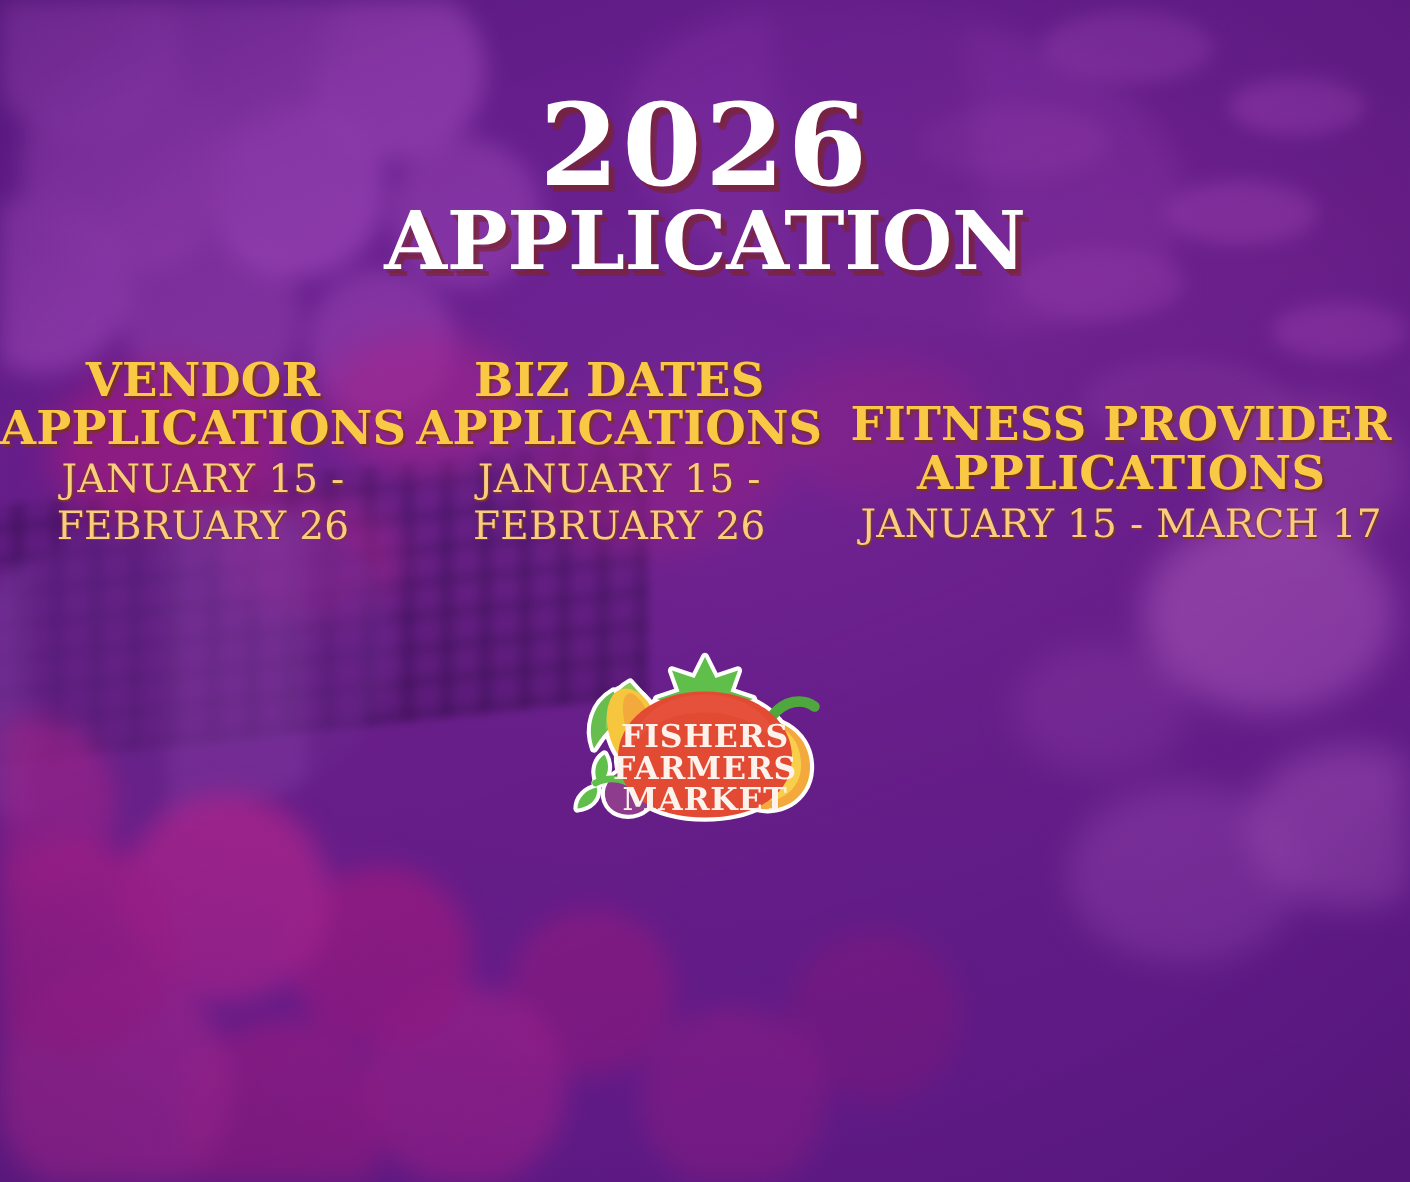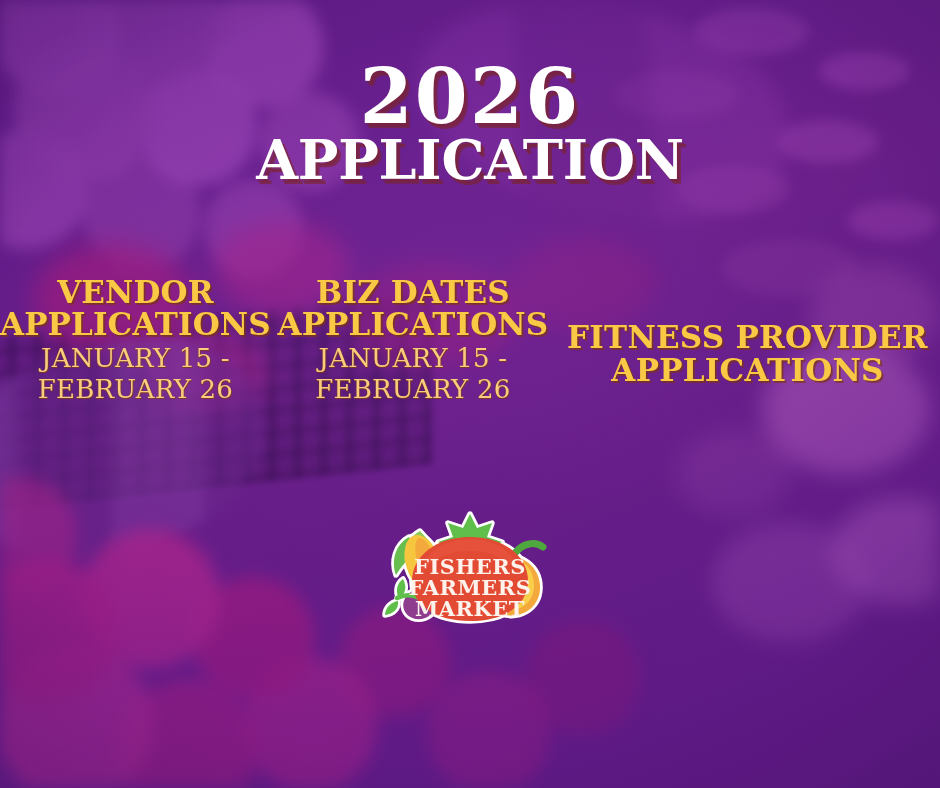--- a/index.html
+++ b/index.html
@@ -137,21 +137,20 @@
     background:radial-gradient(ellipse 92% 88% at 50% 48%, rgba(0,0,0,0) 55%, rgba(52,12,78,.34) 100%);
   }
 
   
   .content{
     position:relative; z-index:5;
     width:100%; height:100%;
     display:flex; flex-direction:column;
     align-items:center;
     padding-top:62px;
-    gap:38px;
   }
 
   
   .headline{
     text-align:center;
     color:#ffffff;
     font-family:"DejaVu Serif", serif;
     font-weight:700;
     letter-spacing:.012em;
     line-height:.92;
@@ -246,20 +245,21 @@
         <div class="sec-dates">JANUARY 15 - FEBRUARY 26</div>
       </div>
 
       <div class="section section--bizkidz">
         <div class="sec-title">BIZ DATES APPLICATIONS</div>
         <div class="sec-dates">JANUARY 15 - FEBRUARY 26</div>
       </div>
 
       <div class="section section--fitness">
         <div class="sec-title">FITNESS PROVIDER APPLICATIONS</div>
+        <div class="sec-dates">JANUARY 15 - MARCH 17</div>
       </div>
 
     </div>
 
     <div class="logo-wrap">
       <svg class="logo-svg" viewBox="0 0 210 140" xmlns="http://www.w3.org/2000/svg">
 
         <g stroke="#ffffff" stroke-width="5.5" stroke-linejoin="round" stroke-linecap="round" fill="none">
 
           <path d="M44 36 C30 44 26 60 31 74 C36 66 42 58 52 52 Z"></path>

